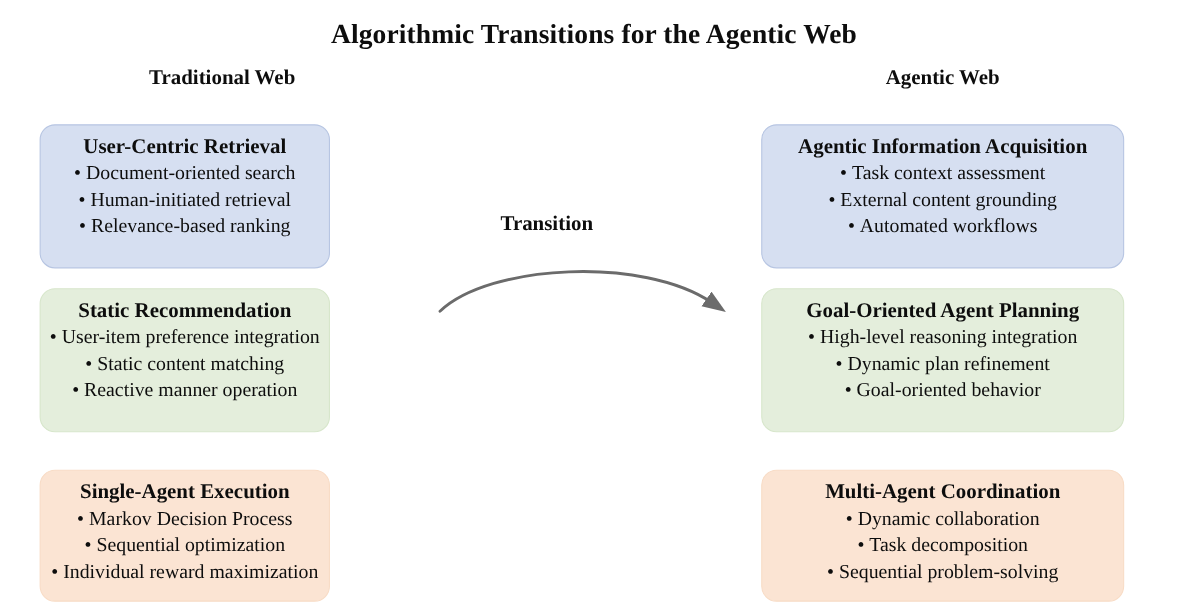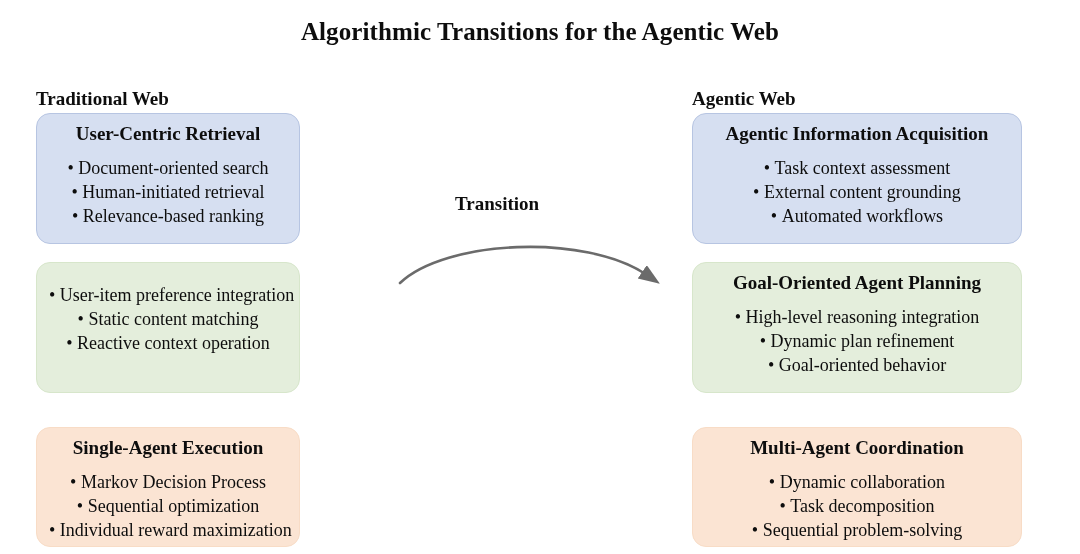--- a/index.html
+++ b/index.html
@@ -25,23 +25,24 @@
     width: 1080px;
     text-align: center;
     font-size: 25px;
     font-weight: bold;
     letter-spacing: 0.1px;
   }
 
   
   .column-header {
     position: absolute;
-    top: 88px;
+    top: 60px;
     font-size: 19px;
     font-weight: bold;
+    text-align: center;
   }
   #column-header-left  { left: 36px;  width: 332px; }
   #column-header-right { left: 692px; width: 330px; }
 
   
   .concept-box {
     position: absolute;
     box-sizing: border-box;
     border-radius: 14px;
     text-align: center;
@@ -69,21 +70,21 @@
 
   .box-title {
     font-size: 19px;
     font-weight: bold;
     line-height: 1.18;
     margin: 0 0 1px 0;
     padding: 0 6px;
   }
   .box-list {
     list-style: none;
-    margin: 12px;
+    margin: 0;
     padding: 0;
     text-align: center;
   }
   .box-list li {
     font-size: 18px;
     line-height: 1.32;
     white-space: nowrap;
   }
   .box-list li::before {
     content: "\2022\00a0";
@@ -128,24 +129,25 @@
 <div class="concept-box right row-1 tone-blue">
   <div class="box-title">Agentic Information Acquisition</div>
   <ul class="box-list">
     <li>Task context assessment</li>
     <li>External content grounding</li>
     <li>Automated workflows</li>
   </ul>
 </div>
 
 <div class="concept-box left row-2 tone-green">
+  <div class="box-title">Static Recommendation</div>
   <ul class="box-list">
     <li>User-item preference integration</li>
     <li>Static content matching</li>
-    <li>Reactive context operation</li>
+    <li>Reactive manner operation</li>
   </ul>
 </div>
 
 <div class="concept-box right row-2 tone-green">
   <div class="box-title">Goal-Oriented Agent Planning</div>
   <ul class="box-list">
     <li>High-level reasoning integration</li>
     <li>Dynamic plan refinement</li>
     <li>Goal-oriented behavior</li>
   </ul>

